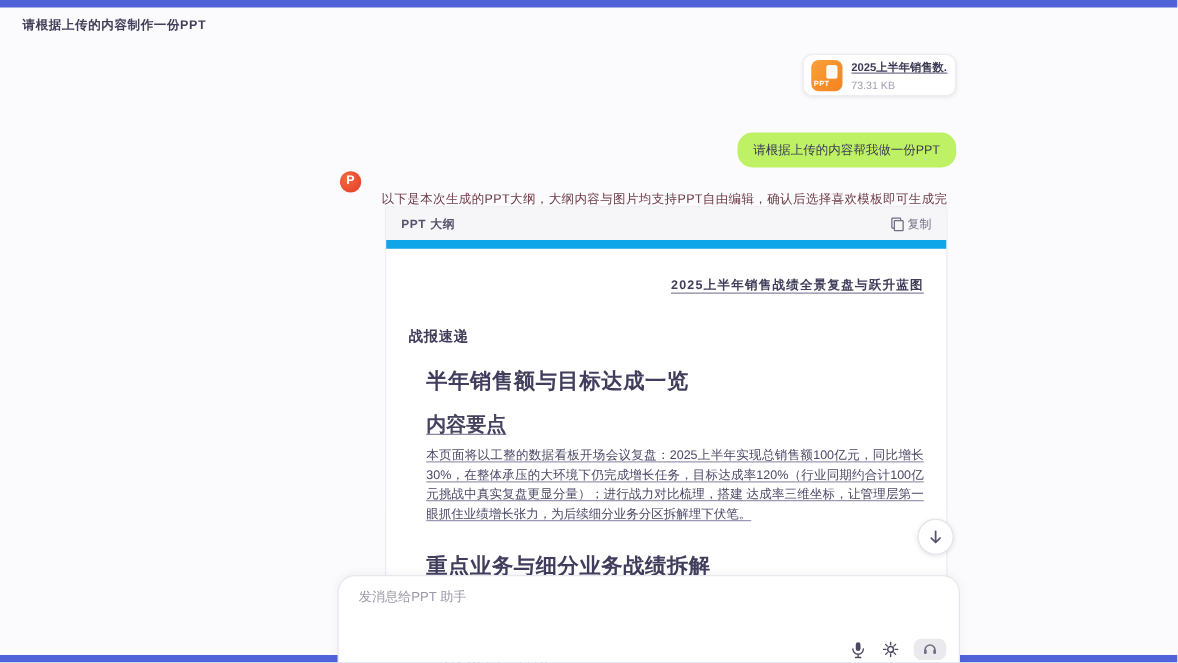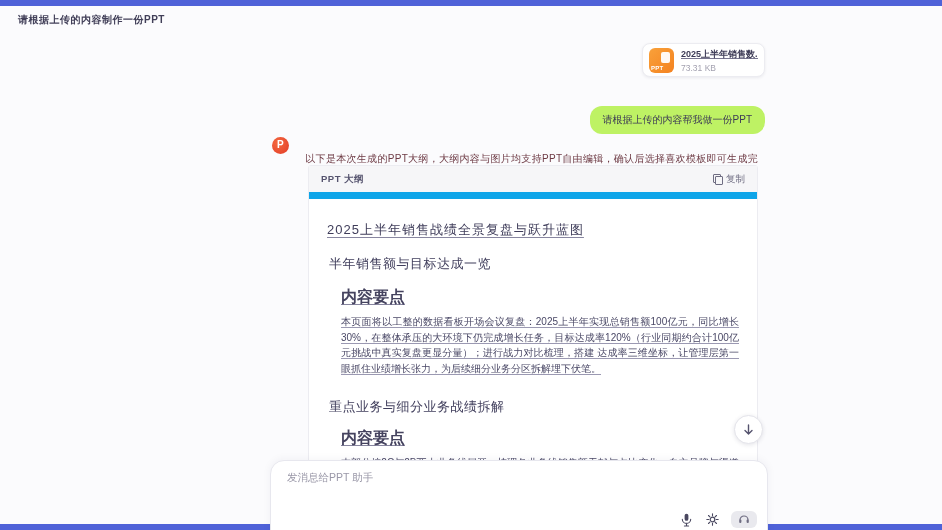--- a/index.html
+++ b/index.html
@@ -42,24 +42,24 @@
   .outline-header{height:26px;background:#f6f6f8;border-bottom:7px solid #0ea5e9;
     display:flex;align-items:center;justify-content:space-between;padding:0 12px;}
   .outline-header .hdr-title{font-size:9.5px;color:#55536e;font-weight:bold;letter-spacing:.5px;}
   .copy-btn{display:flex;align-items:center;gap:4px;font-size:9.5px;color:#6f6d82;cursor:pointer;padding-left:12px;}
   .copy-glyph{position:relative;width:9px;height:10px;}
   .copy-glyph::before,.copy-glyph::after{content:"";position:absolute;width:6px;height:7px;border:1px solid #6f6d82;border-radius:1px;}
   .copy-glyph::before{left:0;top:0;}
   .copy-glyph::after{left:2px;top:2px;background:#f6f6f8;}
 
   .outline-body{padding:0 18px;}
-  .doc-title{margin-top:22px;font-size:13px;font-weight:normal;letter-spacing:1px;color:#3f3d5a;
-    text-decoration:underline;text-decoration-color:#8886a0;text-underline-offset:3px;}
+  .doc-title{margin-top:22px;font-size:10px;font-weight:bold;letter-spacing:1px;color:#3f3d5a;
+    text-decoration:underline;text-decoration-color:#8886a0;text-underline-offset:3px;text-align:right;}
   .chapter{margin-top:27px;font-size:11.5px;font-weight:bold;color:#3f3d5a;letter-spacing:.5px;}
-  .subsection-title{margin-top:16px;margin-left:2px;font-size:13px;font-weight:normal;color:#403e5c;letter-spacing:.5px;}
+  .subsection-title{margin-top:16px;margin-left:14px;font-size:17px;font-weight:bold;color:#403e5c;letter-spacing:.5px;}
   .points-label{margin-top:14px;margin-left:14px;font-size:16px;font-weight:bold;color:#45435f;
     text-decoration:underline;text-decoration-color:#8886a0;text-underline-offset:2px;width:fit-content;}
   .points-body{margin-top:6px;margin-left:14px;font-size:10px;line-height:15.5px;color:#4a4866;
     text-align:justify;text-decoration:underline;text-decoration-color:#9visible0;text-decoration-color:#9b99b2;text-underline-offset:2px;}
 
   
   .scroll-btn{position:absolute;left:734px;top:415px;width:27px;height:27px;border-radius:50%;
     background:#fff;border:1px solid #e4e4ea;box-shadow:0 1px 4px rgba(40,40,70,.12);
     display:flex;align-items:center;justify-content:center;cursor:pointer;z-index:5;}
   .scroll-btn svg{display:block;}
@@ -102,20 +102,21 @@
   <div class="outline-card">
     <div class="outline-header">
       <span class="hdr-title">PPT 大纲</span>
       <span class="copy-btn">
         <span class="copy-glyph"></span>
         <span>复制</span>
       </span>
     </div>
     <div class="outline-body">
       <div class="doc-title">2025上半年销售战绩全景复盘与跃升蓝图</div>
+      <div class="chapter">战报速递</div>
 
       <div class="subsection-title">半年销售额与目标达成一览</div>
       <div class="points-label">内容要点</div>
       <div class="points-body">本页面将以工整的数据看板开场会议复盘：2025上半年实现总销售额100亿元，同比增长30%，在整体承压的大环境下仍完成增长任务，目标达成率120%（行业同期约合计100亿元挑战中真实复盘更显分量）；进行战力对比梳理，搭建 达成率三维坐标，让管理层第一眼抓住业绩增长张力，为后续细分业务分区拆解埋下伏笔。</div>
 
       <div class="subsection-title" style="margin-top:22px;">重点业务与细分业务战绩拆解</div>
       <div class="points-label" style="margin-top:12px;">内容要点</div>
       <div class="points-body">本部分按2C与2B两大业务线展开：梳理各业务线销售额贡献与占比变化，自主品牌与渠道业务分别实现全年目标</div>
     </div>
   </div>

